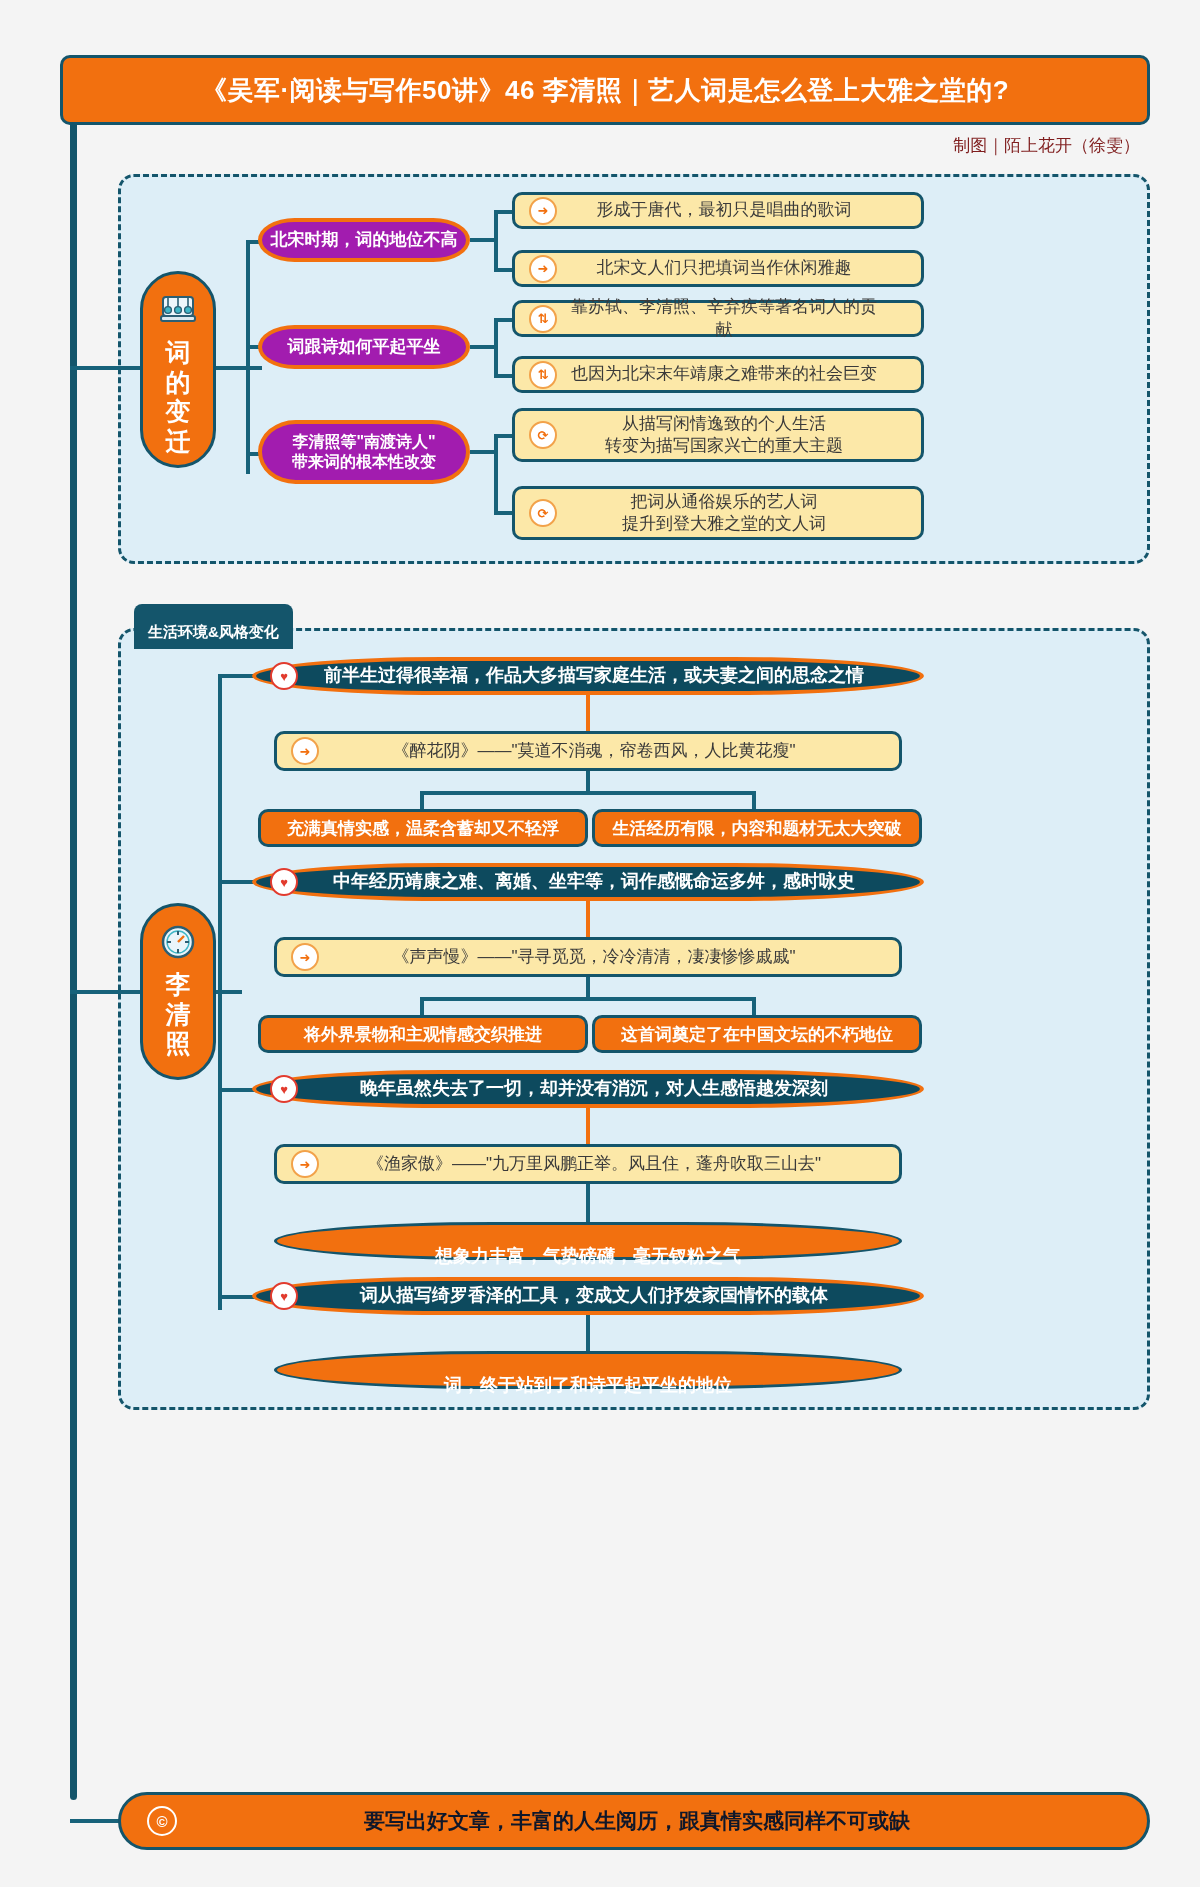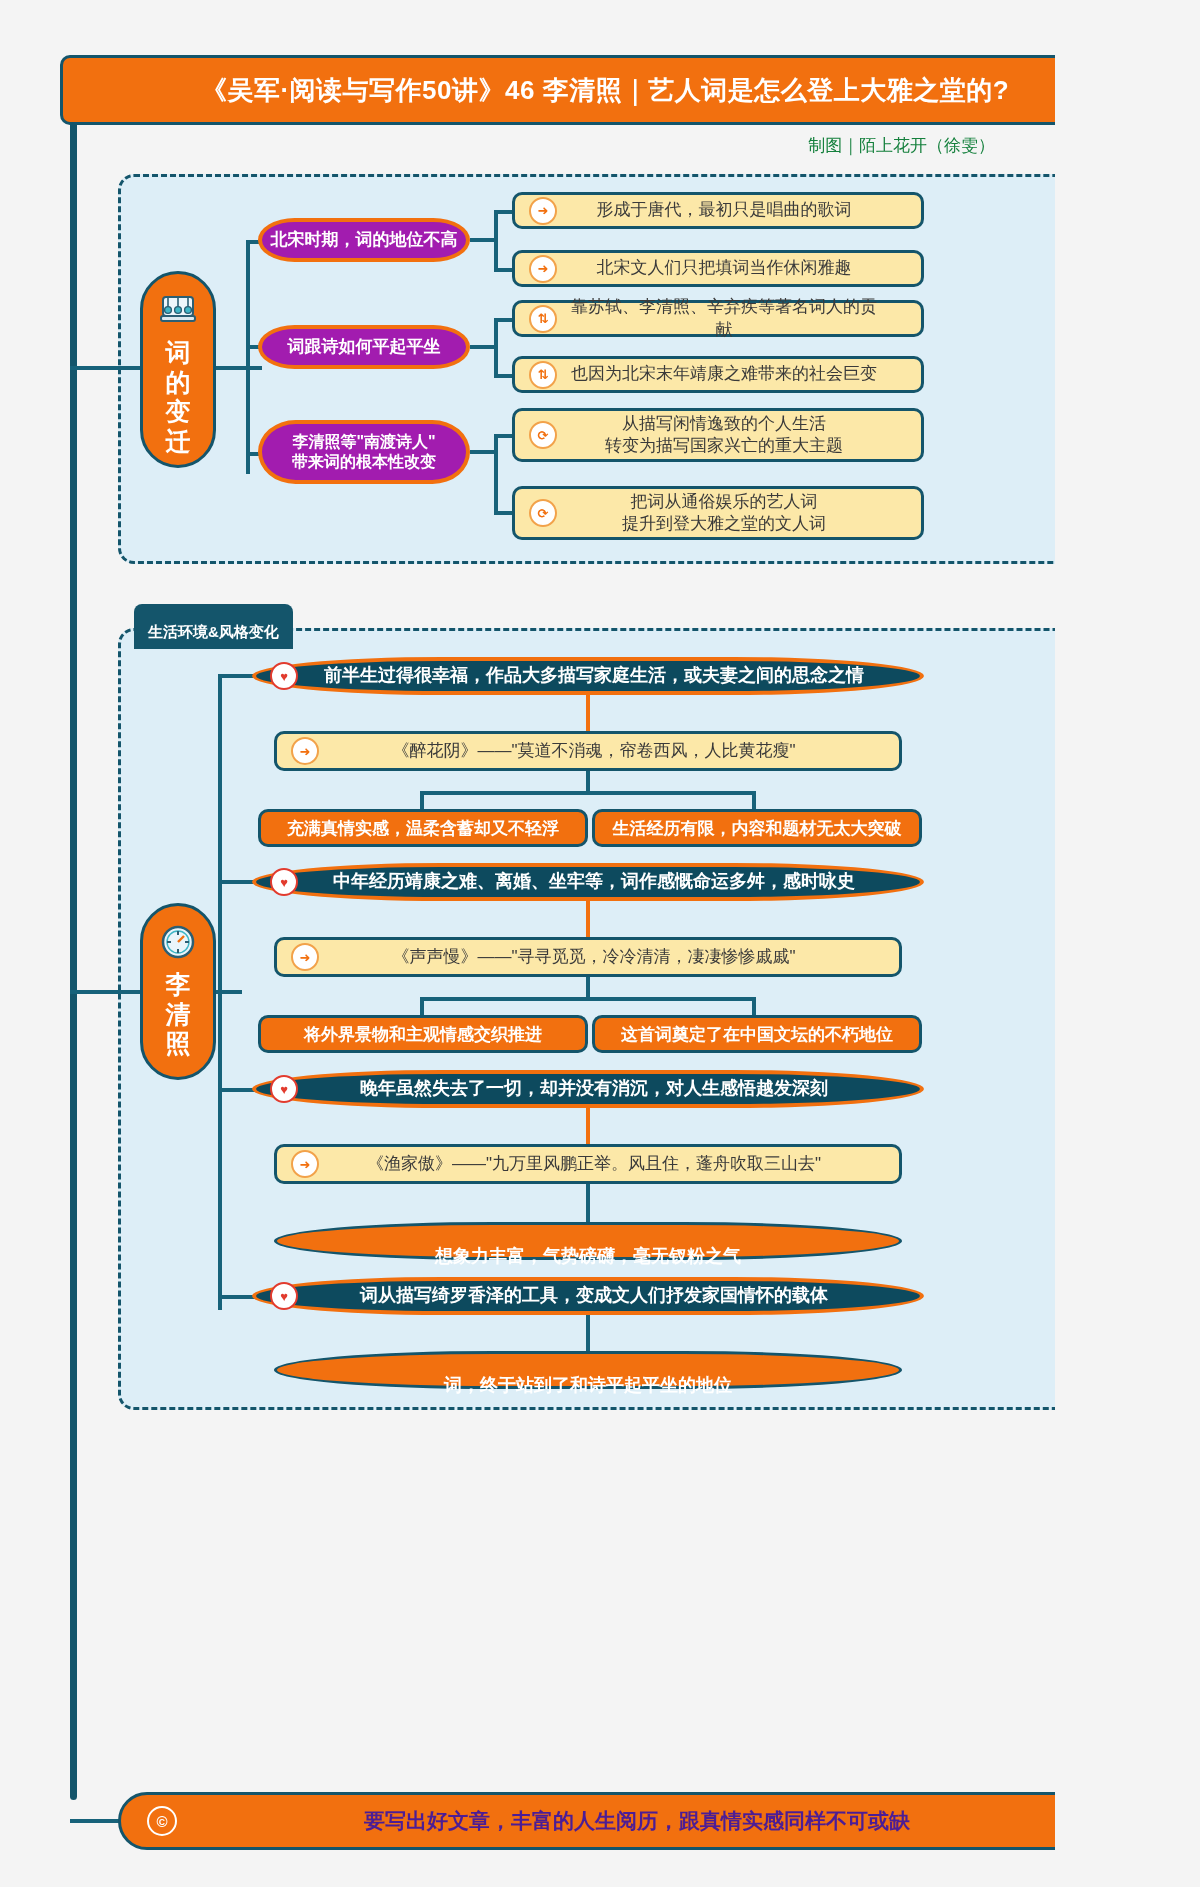--- a/index.html
+++ b/index.html
@@ -4,21 +4,21 @@
 <style>
   html,body{margin:0;padding:0;}
   body{
     width:1200px;
     background:#f4f4f4;
     font-family:"Liberation Sans","DejaVu Sans",sans-serif;
     -webkit-font-smoothing:antialiased;
   }
   .page{
     position:relative;
-    width:1055px;
+    width:1200px;
     height:1887px;
     background:#f4f4f4;
     overflow:hidden;
   }
 
   
   .spine{
     position:absolute;
     left:70px; top:100px;
     width:7px; height:1700px;
@@ -41,21 +41,21 @@
     color:#ffffff;
     font-size:26px;
     font-weight:bold;
     letter-spacing:.5px;
     white-space:nowrap;
   }
   .credit{
     position:absolute;
     right:60px; top:134px;
     font-size:17px;
-    color:#15803d;
+    color:#7f1d1d;
   }
 
   
   .sect{
     position:absolute;
     background:#ddeef7;
     border:3px dashed #14556b;
     border-radius:16px;
     box-sizing:border-box;
   }
@@ -200,21 +200,21 @@
     box-sizing:border-box;
     display:flex;align-items:center;
     z-index:4;
   }
   .conclusion .ico{
     width:26px;height:26px;margin-left:26px;border-radius:50%;
     background:#f2700f;border:2px solid #ffffff;color:#fff;
     display:flex;align-items:center;justify-content:center;font-size:15px;font-weight:bold;
   }
   .conclusion .txt{
-    flex:1;text-align:center;color:#4c1d95;font-size:21px;font-weight:bold;padding-right:50px;
+    flex:1;text-align:center;color:#0f172a;font-size:21px;font-weight:bold;padding-right:50px;
   }
 </style>
 </head>
 <body>
 
 <div class="page">
 
   <div class="spine"></div>
 
   <div class="title-bar">

